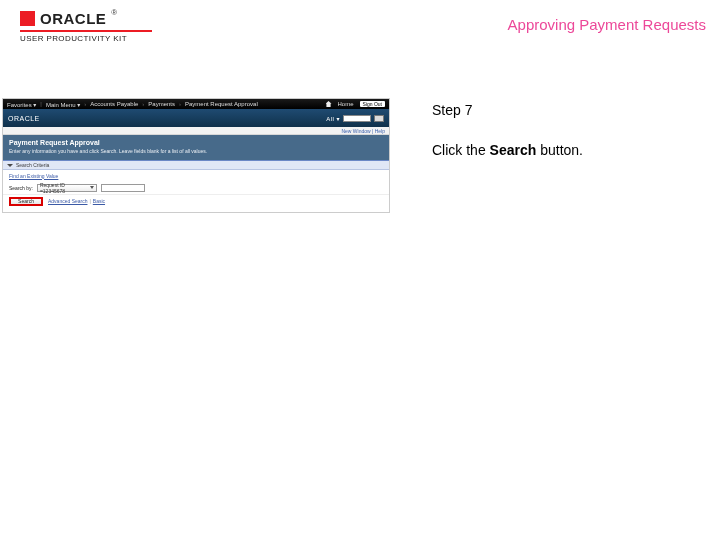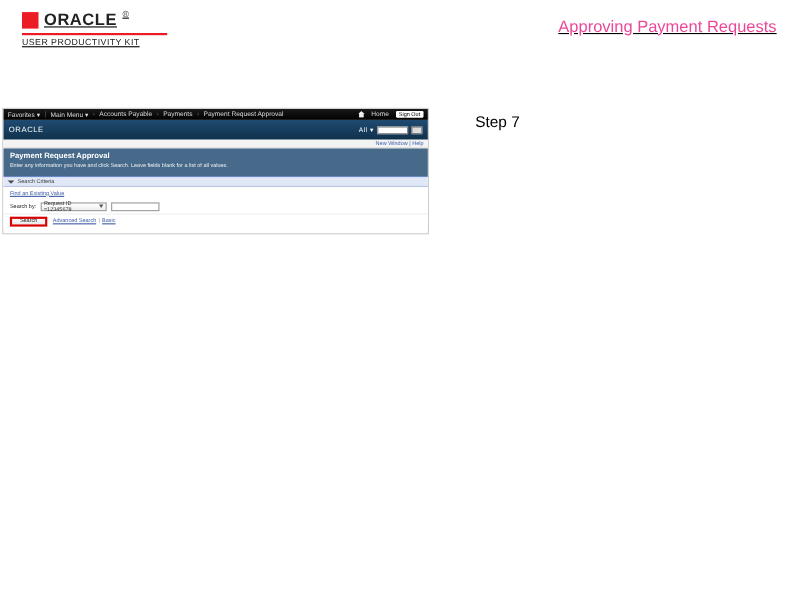--- a/index.html
+++ b/index.html
@@ -1,17 +1,17 @@
 <!DOCTYPE html>
 <html><head>
 <meta charset="utf-8">
 <style>
   *{box-sizing:border-box;margin:0;padding:0;}
   html,body{width:720px;height:540px;background:#fff;font-family:Arial,Helvetica,sans-serif;color:#000;}
-  .page{width:720px;height:540px;position:relative;text-decoration:underline;}
+  .page{width:720px;height:540px;position:relative;}
 
   
   .hdr{display:flex;justify-content:space-between;align-items:flex-start;padding:10px 14px 12px 20px;}
   .brand{display:flex;flex-direction:column;align-items:flex-start;}
   .brand-logo{display:flex;align-items:center;gap:5px;}
   .brand-logo .square{width:15px;height:15px;background:#ec1c24;}
   .brand-logo .word{font-weight:700;font-size:15px;letter-spacing:.5px;color:#222;}
   .brand-logo .tm{font-size:8px;position:relative;top:-6px;color:#444;}
   .brand-bar{height:2px;width:132px;background:#ec1c24;margin-top:3px;}
   .brand-sub{font-size:8px;letter-spacing:.4px;color:#222;margin-top:2px;}
@@ -137,16 +137,19 @@
         <span class="btn-search">Search</span>
         <span class="links">
           <a>Advanced Search</a><span class="pipe">|</span><a>Basic</a>
         </span>
       </div>
     </div>
   </div>
 
   <div class="instr">
     <p>Step 7</p>
+    <p>
+      <span>Click the </span><span class="b">Search</span><span> button.</span>
+    </p>
   </div>
 
 </div>
 </div>
 
 </body></html>

